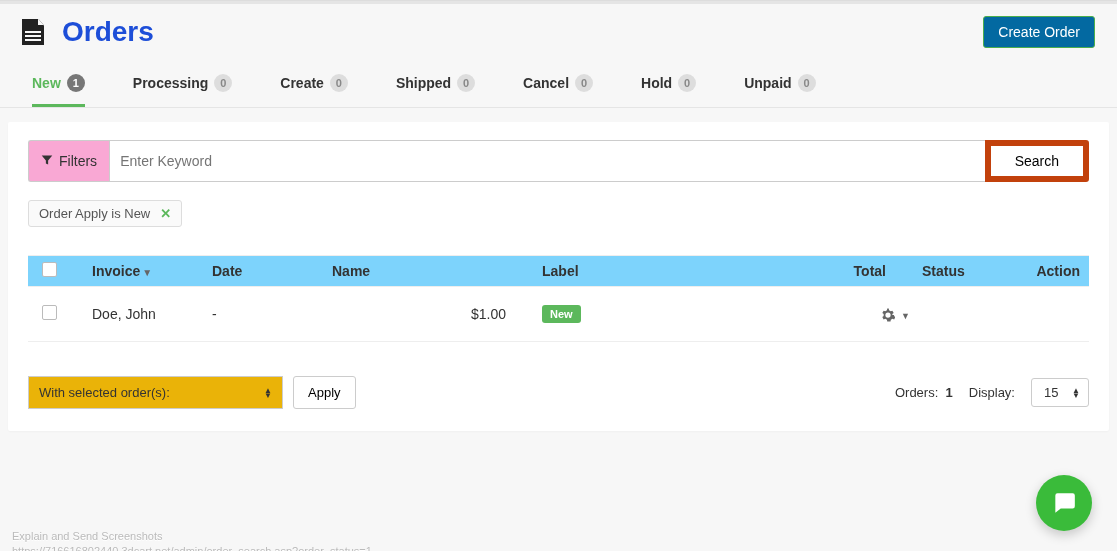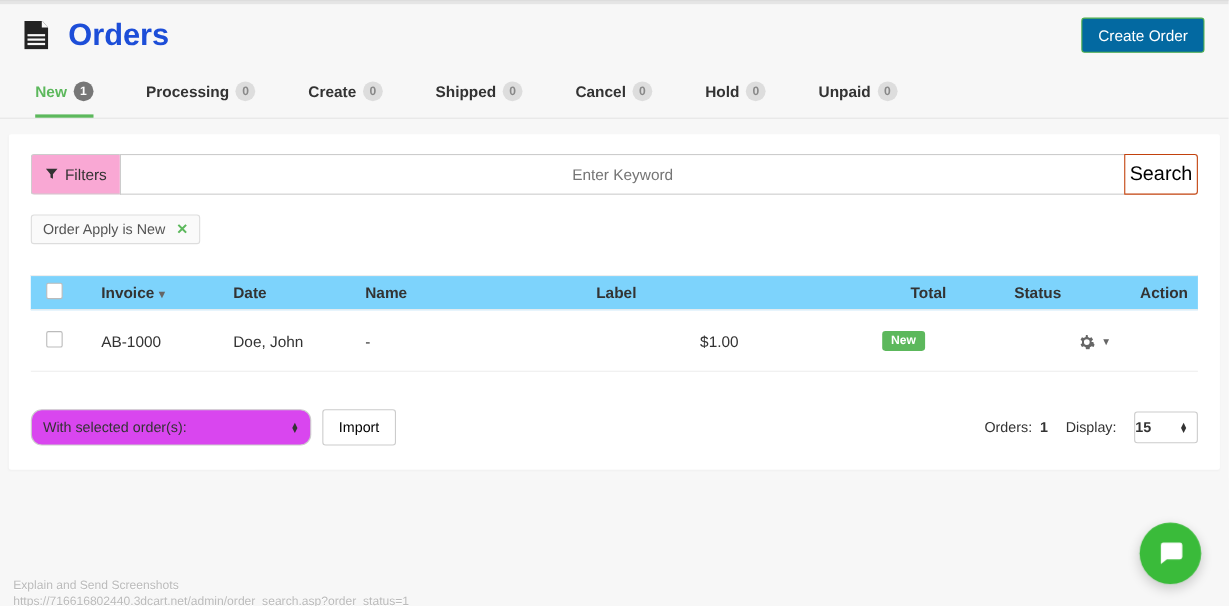--- a/index.html
+++ b/index.html
@@ -129,29 +129,28 @@
       font-size: 14px;
     }
     .keyword-input {
       flex: 1;
       border: 1px solid #ccc;
       border-right: none;
       padding: 7px 10px;
       font-size: 14px;
       outline: none;
       color:#555;
-      text-align:center;
     }
     .search-btn {
-      border: 1px solid #c2410c;
-      padding: 7px 4px;
+      border: 6px solid #c2410c;
+      padding: 7px 24px;
       border-radius: 0 3px 3px 0;
       background: #fff;
       cursor: pointer;
-      font-size: 18px;
+      font-size: 14px;
     }
     .filter-chip {
       display: inline-flex;
       align-items: center;
       gap: 10px;
       border: 1px solid #ddd;
       background: #fafafa;
       border-radius: 3px;
       padding: 5px 10px;
       font-size: 13px;
@@ -166,21 +165,21 @@
     }
     .thead {
       background: #7dd3fc;
       border-top: 1px solid #eee;
       border-bottom: 1px solid #eee;
       padding: 2px 8px;
       font-weight: 600;
       color: #333;
     }
     .th, .td { padding: 4px 6px; }
-    .th.total, .td.total { text-align: center; padding-right: 30px;}
+    .th.total, .td.total { text-align: right; padding-right: 30px;}
     .th.action, .td.action { text-align: right; }
     .sort-caret {
        font-size: 10px;
        margin-left: 2px;
        color: #666;
     }
     .trow {
       padding: 14px 8px;
       border-bottom: 1px solid #eee;
       color: #333;
@@ -205,24 +204,24 @@
     }
     .action-gear { color: #666; cursor: pointer; font-size: 14px; }
     .footer-row {
       display: flex;
       align-items: center;
       margin-top: 34px;
       gap: 10px;
     }
     .bulk-select {
       border: 1px solid #ccc;
-      border-radius: 10px;
+      border-radius: 0;
       padding: 8px 10px;
       width: 255px;
-      background: #d946ef;
+      background: #eab308;
       display: flex;
       justify-content: space-between;
       align-items: center;
       color: #333;
       cursor: pointer;
       font-size: 13px;
     }
     .caret-stack {
       display: flex;
       flex-direction: column;
@@ -242,28 +241,27 @@
       margin-left: auto;
       display: flex;
       align-items: center;
       gap: 16px;
       color: #333;
       font-size: 13px;
     }
     .display-box {
       border: 1px solid #ccc;
       border-radius: 3px;
-      padding: 6px 8px 6px 0;
+      padding: 6px 8px 6px 12px;
       display: flex;
       align-items: center;
       gap: 12px;
       cursor: pointer;
       width:58px;
       justify-content: space-between;
-      font-weight: bold;
     }
     .page-footer {
       padding: 90px 12px 6px 12px;
       font-size: 11px;
       color: #bbb;
       text-shadow: 0 1px 0 #fff;
       line-height: 1.4;
       background:#f7f7f7;
     }
     .chat-fab {
@@ -358,21 +356,20 @@
       <div class="th">Name</div>
       <div class="th">Label</div>
       <div class="th total">Total</div>
       <div class="th">Status</div>
       <div class="th action">Action</div>
     </div>
     <div class="trow">
       <div class="td">
         <span class="checkbox"></span>
       </div>
-      <div class="td">AB-1000</div>
       <div class="td">Doe, John</div>
       <div class="td">-</div>
       <div class="td total">$1.00</div>
       <div class="td">
         <span class="status-badge">New</span>
       </div>
       <div class="td action">
         <span class="action-gear">
           <svg width="14" height="14" viewBox="0 0 16 16" style="vertical-align:middle">
               <path fill="#666" d="M8 5a3 3 0 100 6 3 3 0 000-6zm7 3a7 7 0 01-.1 1.1l1.6 1.3-1.5 2.6-1.9-.7a6 6 0 01-1.9 1.1l-.3 2H7.1l-.3-2a6 6 0 01-1.9-1.1l-1.9.7-1.5-2.6 1.6-1.3A7 7 0 013 8a7 7 0 01.1-1.1L1.5 5.6 3 3l1.9.7A6 6 0 016.8 2.6l.3-2h1.8l.3 2a6 6 0 011.9 1.1L13 3l1.5 2.6-1.6 1.3c.1.4.1.7.1 1.1z"></path>
@@ -384,21 +381,21 @@
   </div>
 
   <div class="footer-row">
     <div class="bulk-select">
       <span>With selected order(s):</span>
       <span class="caret-stack">
           <span>▲</span>
           <span>▼</span>
         </span>
     </div>
-    <button class="apply-btn">Import</button>
+    <button class="apply-btn">Apply</button>
     <div class="footer-right">
       <span>
         <span>Orders:</span>
         &nbsp;<b>1</b>
       </span>
       <span>Display:</span>
       <div class="display-box">
         <span>15</span>
         <span class="caret-stack">
             <span>▲</span>

